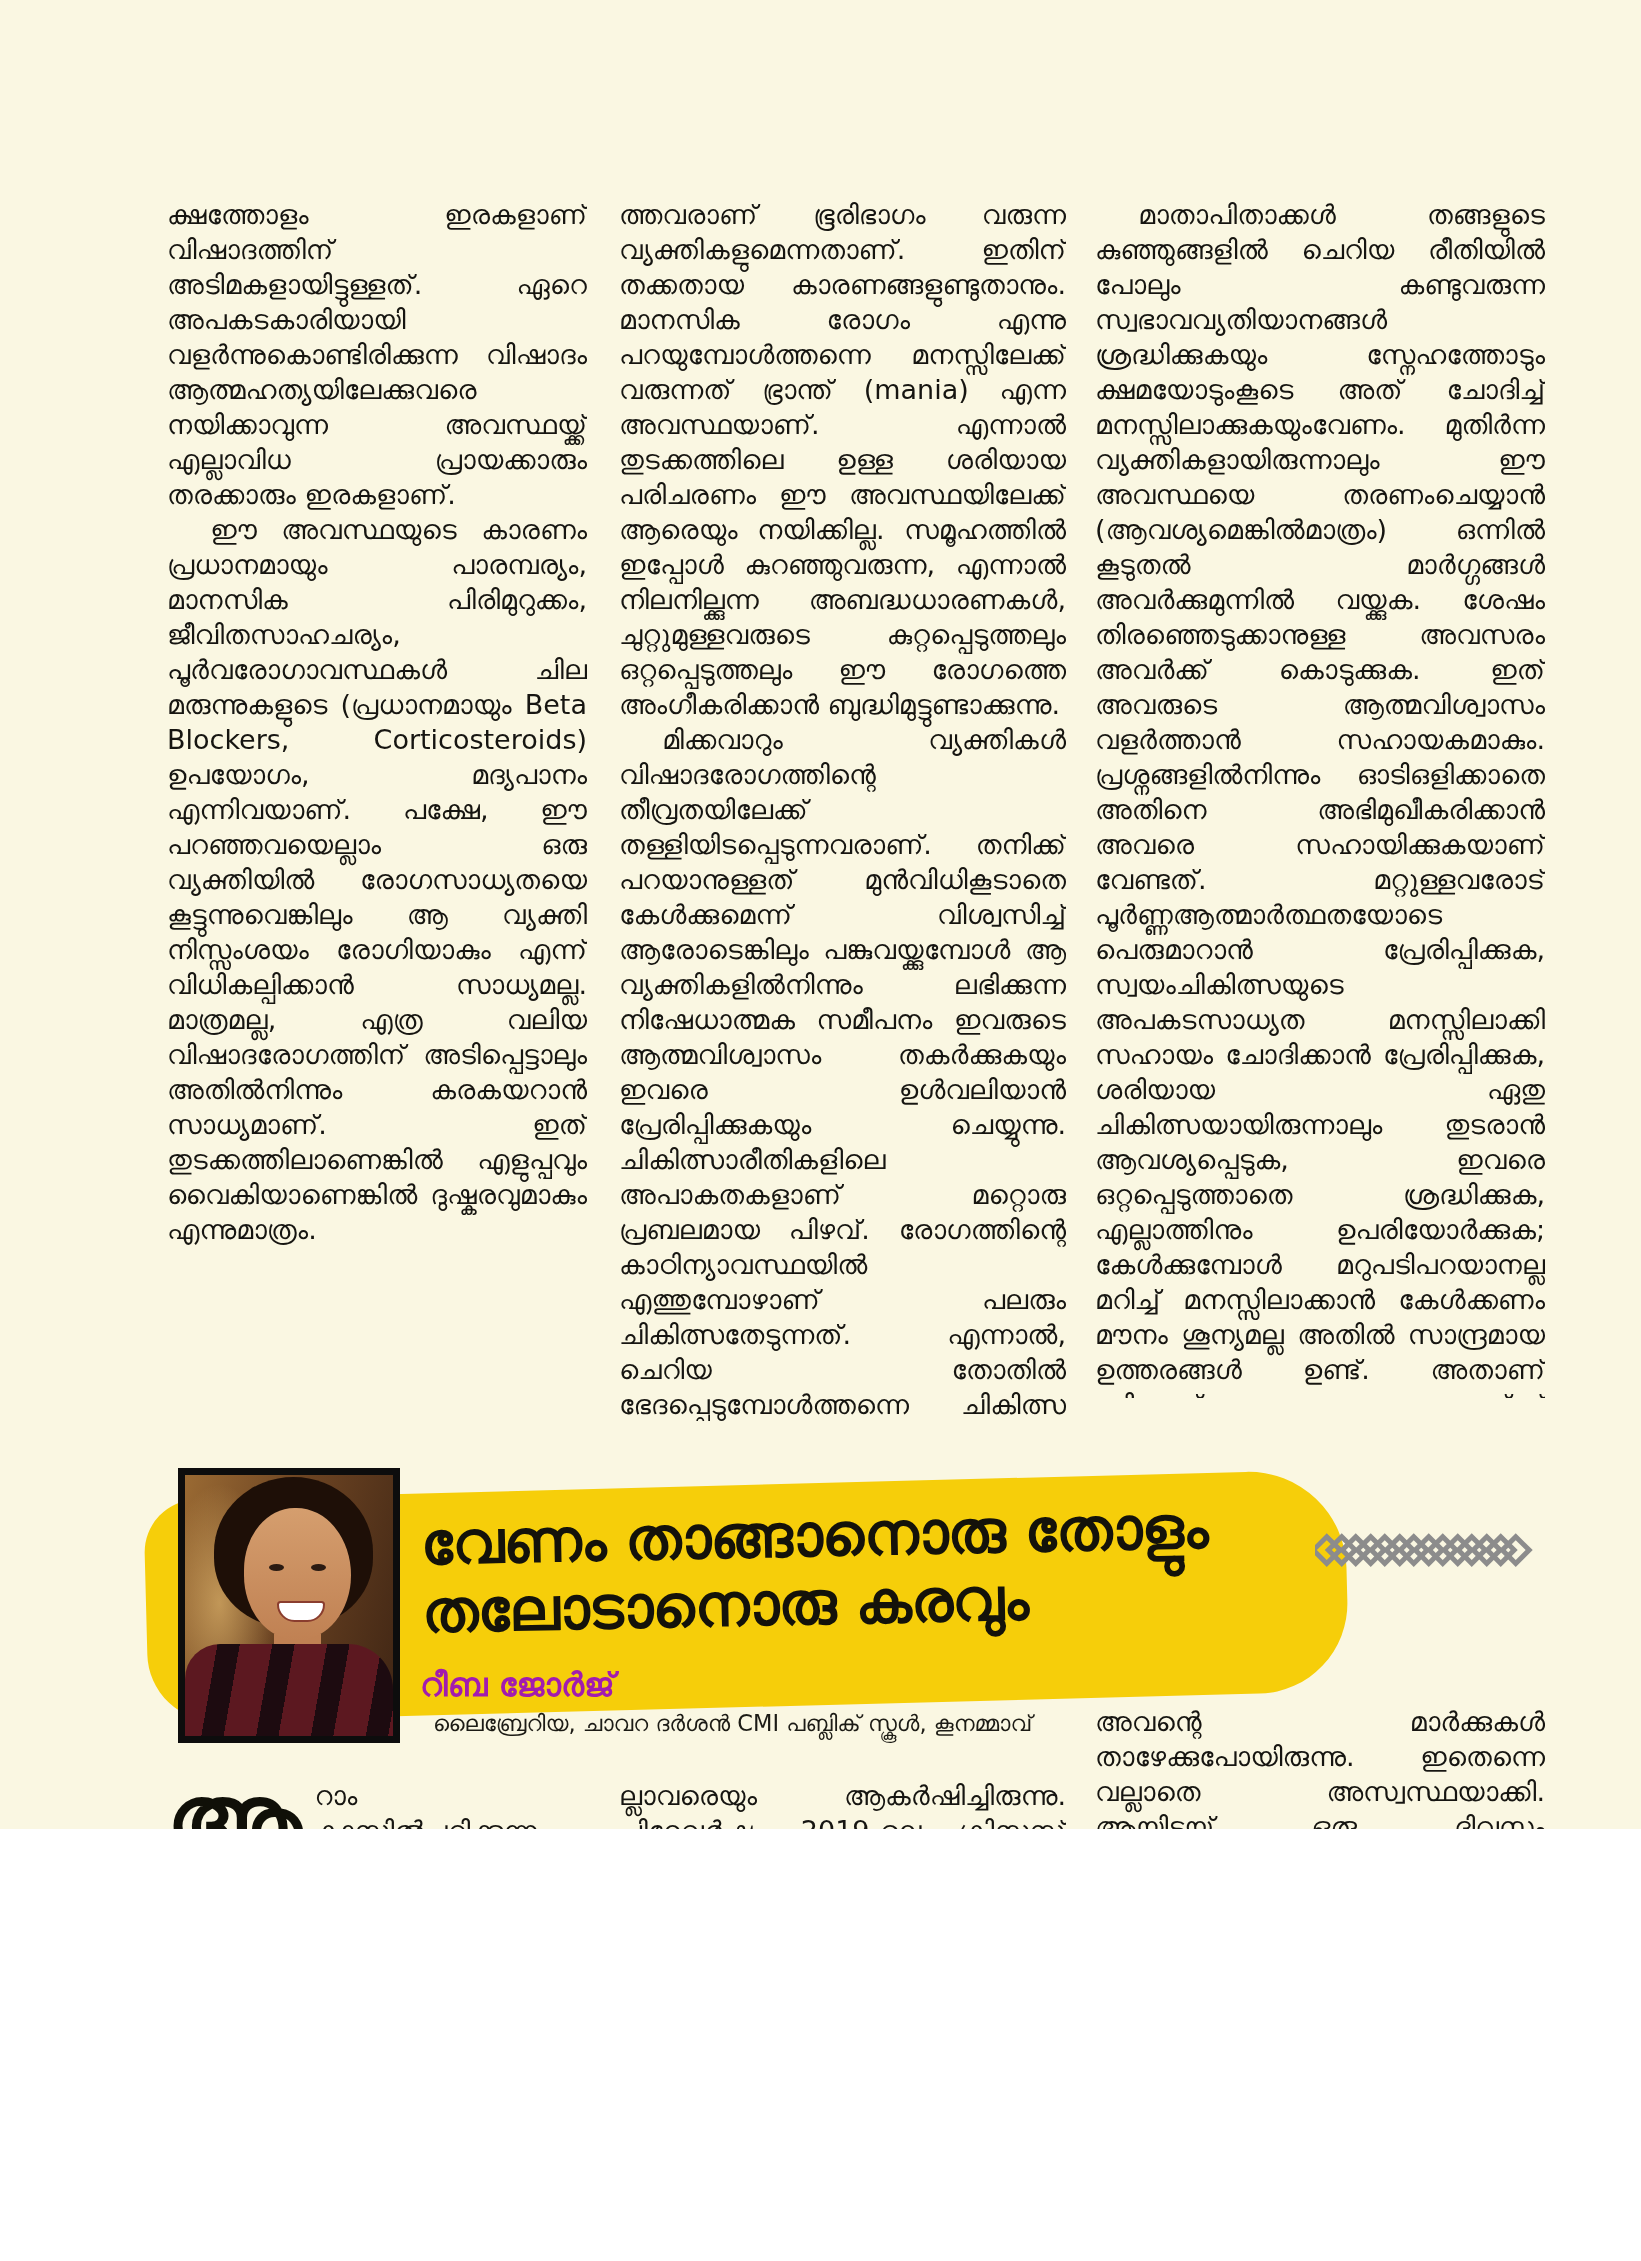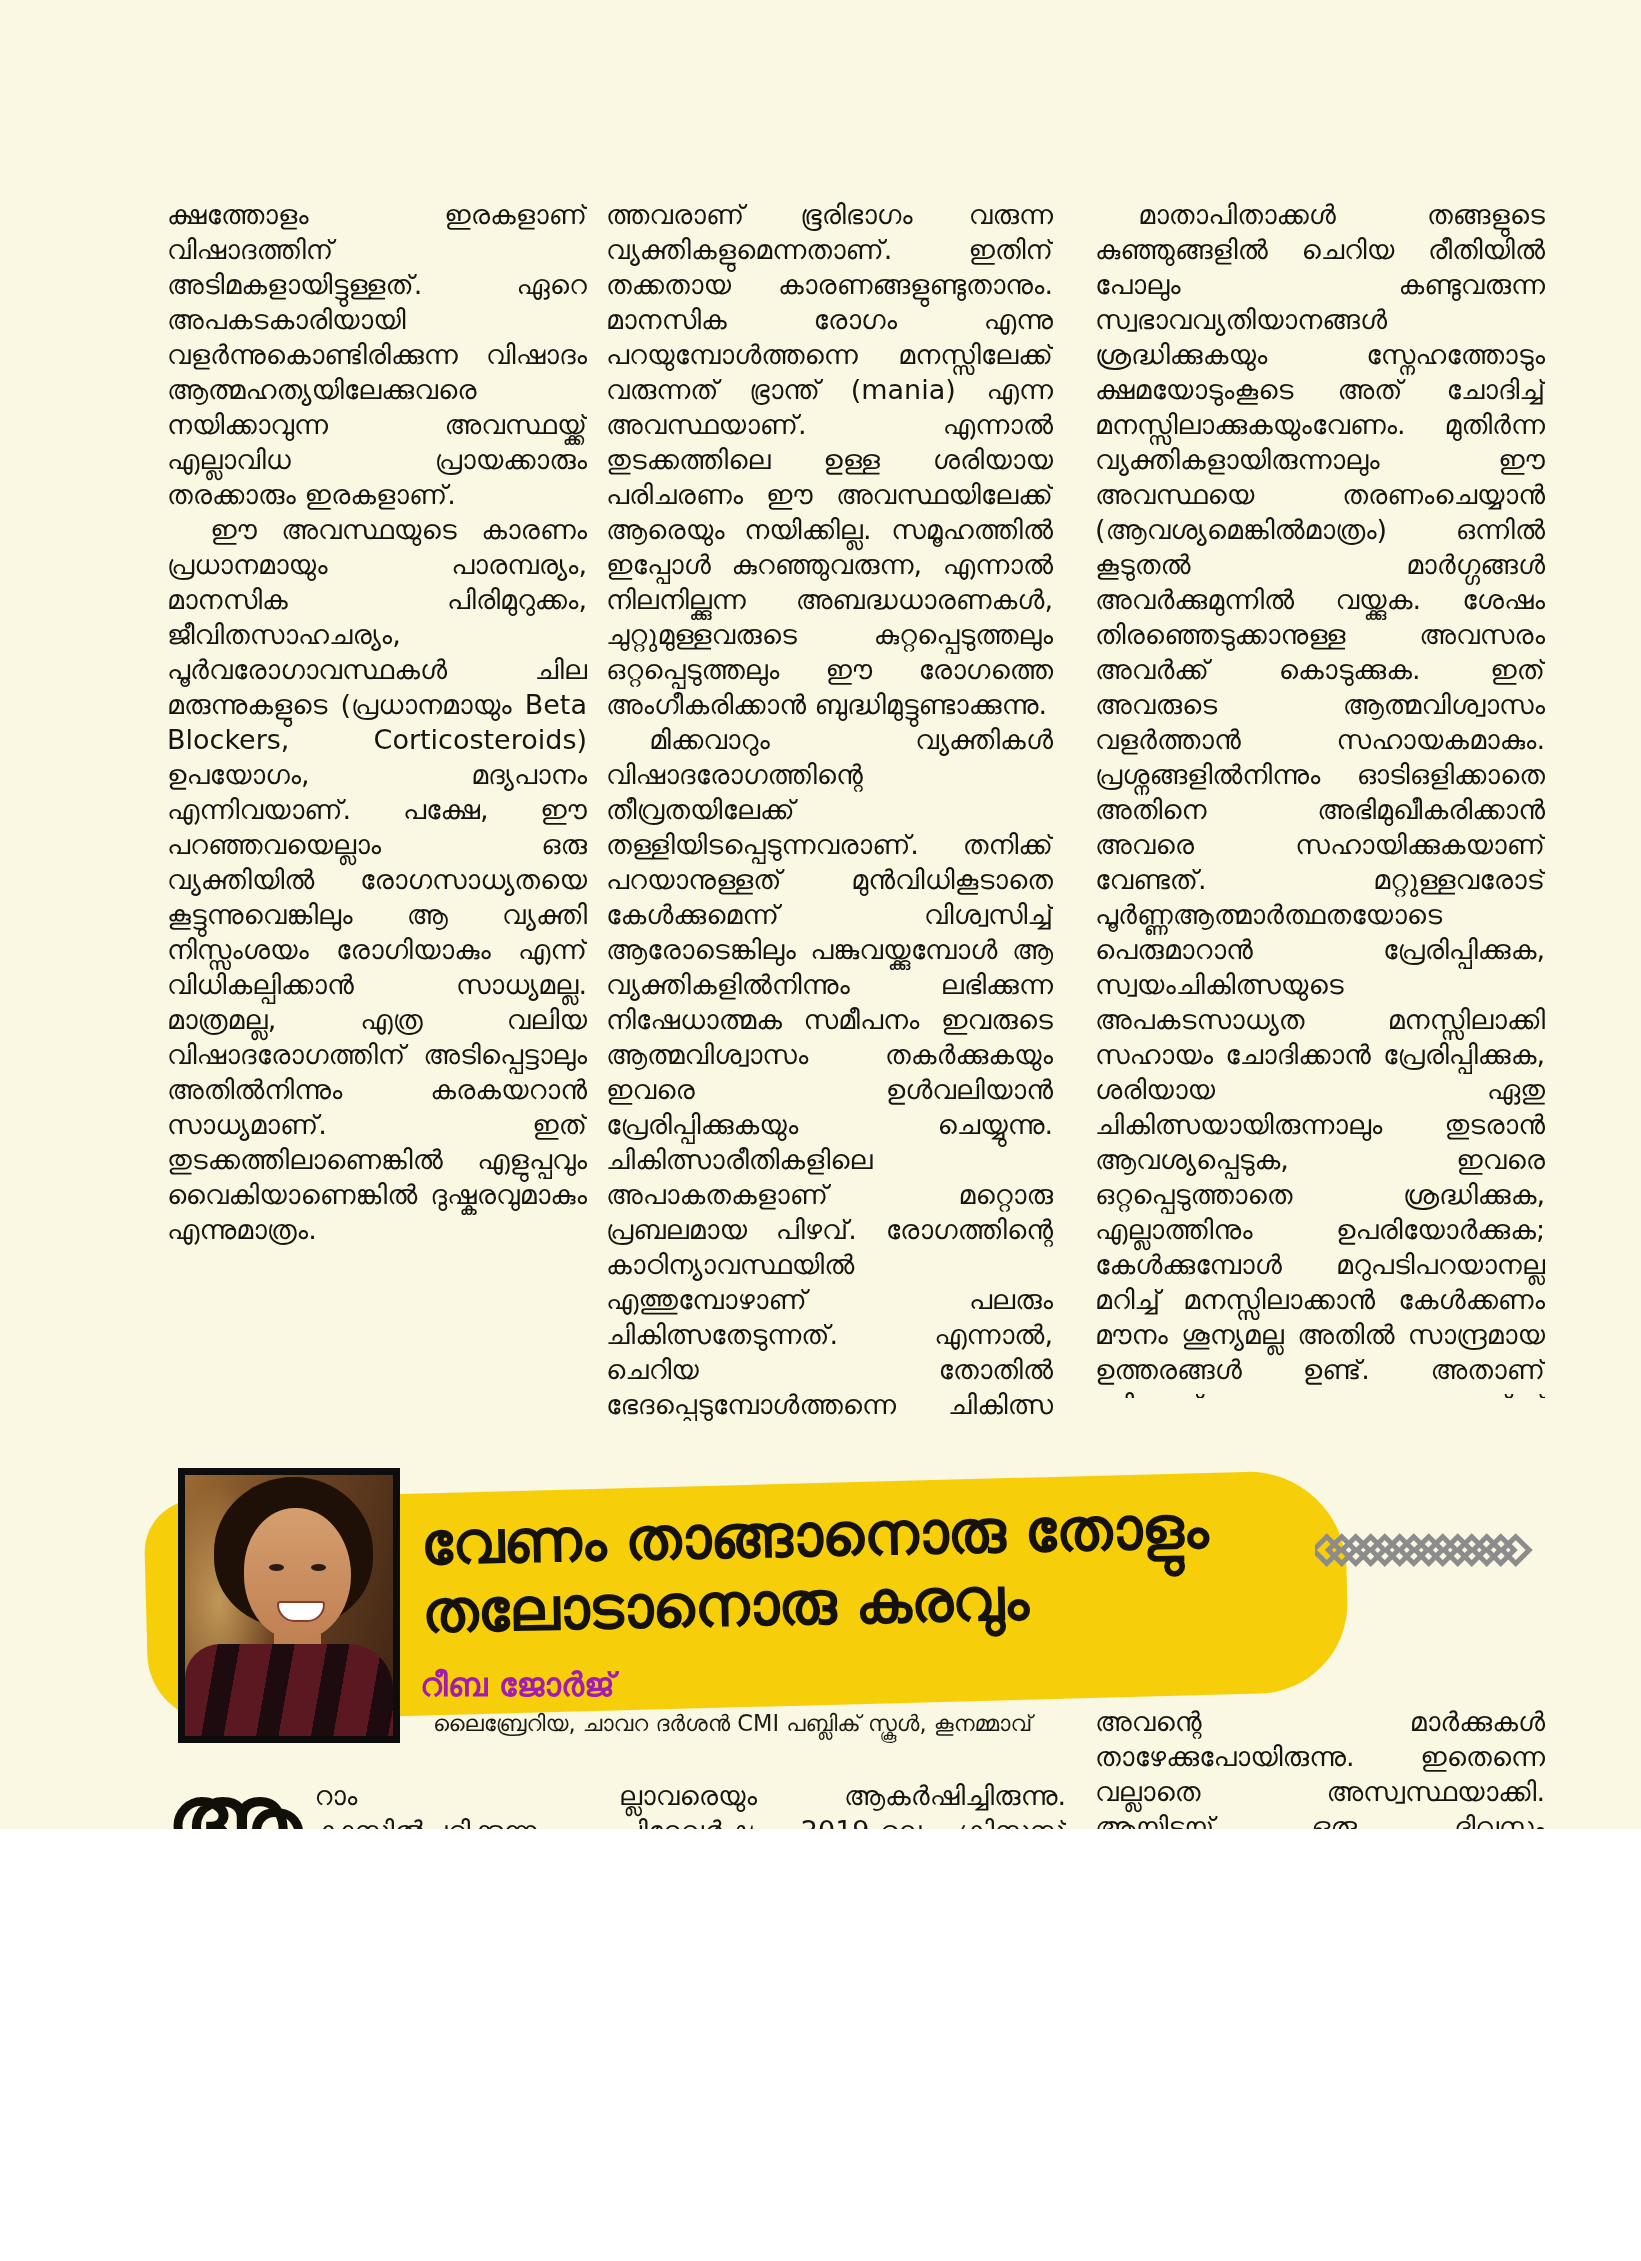--- a/index.html
+++ b/index.html
@@ -16,21 +16,21 @@
   .col{
     position:absolute;
     font-size:27px;line-height:35px;
     text-align:justify;
     overflow:hidden;
     letter-spacing:0px;
   }
   .col p{margin:0;}
   .col p.indent{text-indent:1.6em;}
   #top-col-1{left:167px;top:197px;width:420px;height:1224px;}
-  #top-col-2{left:606px;top:197px;width:447px;height:1224px;}
+  #top-col-2{left:619px;top:197px;width:447px;height:1224px;}
   #top-col-3{left:1095px;top:197px;width:450px;height:1201px;}
 
   
   .diamond-chain{
     position:absolute;left:1315px;top:1532px;width:338px;height:36px;
     display:flex;align-items:center;overflow:hidden;
   }
   .diamond-chain .diam{
     flex:0 0 auto;
     width:13.5px;height:13.5px;

